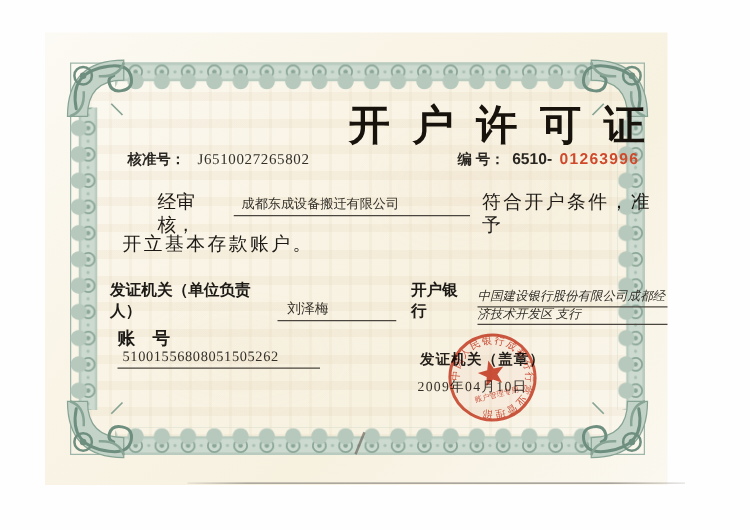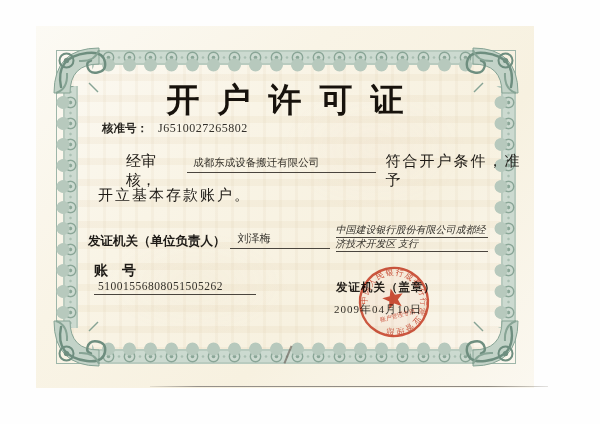--- a/index.html
+++ b/index.html
@@ -17,21 +17,21 @@
     background-image:
       radial-gradient(closest-side at 70% 30%, rgba(224,176,150,.10), rgba(224,176,150,0) 70%),
       radial-gradient(closest-side at 30% 75%, rgba(210,180,130,.10), rgba(210,180,130,0) 70%),
       repeating-linear-gradient(0deg, rgba(202,174,126,0) 0 4px, rgba(202,174,126,.17) 4px 11px, rgba(202,174,126,0) 11px 21px),
       repeating-linear-gradient(90deg, rgba(196,166,120,0) 0 7px, rgba(196,166,120,.12) 7px 10px, rgba(196,166,120,0) 10px 16px);
     opacity:.55;
   }
   .border-svg{position:absolute;left:20px;top:24px;overflow:visible;}
   .abs{position:absolute;}
   .cert-title{
-    left:0;right:0;top:52px;text-align:center;
+    left:0;right:0;top:52px;text-align:right;
     font-family:Liberation Mono, monospace;font-weight:bold;
     font-size:33px;color:#17120c;letter-spacing:18px;text-indent:18px;
   }
   .meta-label{font-size:11.5px;font-weight:bold;color:#2a2722;}
   .serif-val{font-family:"Liberation Serif",serif;color:#33302a;text-align:center;}
   .approval{left:66px;top:92px;}
   .approval .serif-val{font-size:12px;margin-left:10px;letter-spacing:.5px;}
   .serial{left:330px;top:92px;}
   .serial .prefix{font-size:12.5px;color:#2a2722;margin-left:6px;font-weight:bold;}
   .serial .rednum{font-size:12.5px;color:#d0492a;margin-left:6px;letter-spacing:1px;font-weight:bold;}
@@ -125,31 +125,35 @@
       <use href="#cornerFlourish" transform="translate(463,-3) scale(-1,1)"></use>
       <use href="#cornerFlourish" transform="translate(-3,317) scale(1,-1)"></use>
       <use href="#cornerFlourish" transform="translate(463,317) scale(-1,-1)"></use>
     </svg>
 
     <div class="abs cert-title">开户许可证</div>
 
     <div class="abs approval">
       <span class="meta-label">核准号：</span><span class="serif-val">J6510027265802</span>
     </div>
+    <div class="abs serial">
+      <span class="meta-label">编 号：</span><span class="prefix">6510-</span><span class="rednum">01263996</span>
+    </div>
 
     <div class="abs bodyline1">
       <span class="bold-cn">经审核，</span>
       <span class="fill-company">成都东成设备搬迁有限公司</span>
       <span class="bold-cn after-fill">符合开户条件，准予</span>
     </div>
     <div class="abs bodyline2 bold-cn">开立基本存款账户。</div>
 
     <div class="abs rep-row">
       <span class="rep-label">发证机关（单位负责人）</span>
       <span class="fill-name">刘泽梅</span>
+      <span class="bank-label">开户银行</span>
       <span class="bank-block">
         <span class="bank-line">中国建设银行股份有限公司成都经</span>
         <span class="bank-line">济技术开发区 支行</span>
       </span>
     </div>
 
     <div class="abs acct-row">
       <span class="acct-label">账　号</span>
       <span class="fill-acct">51001556808051505262</span>
     </div>

